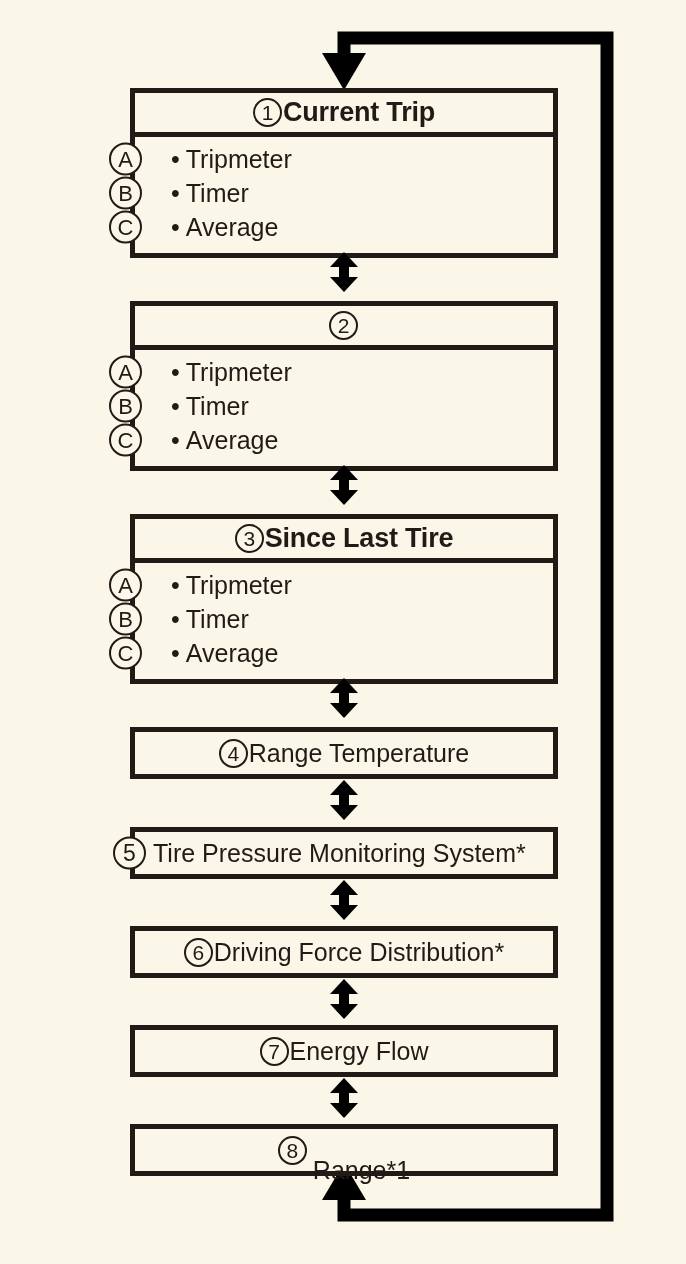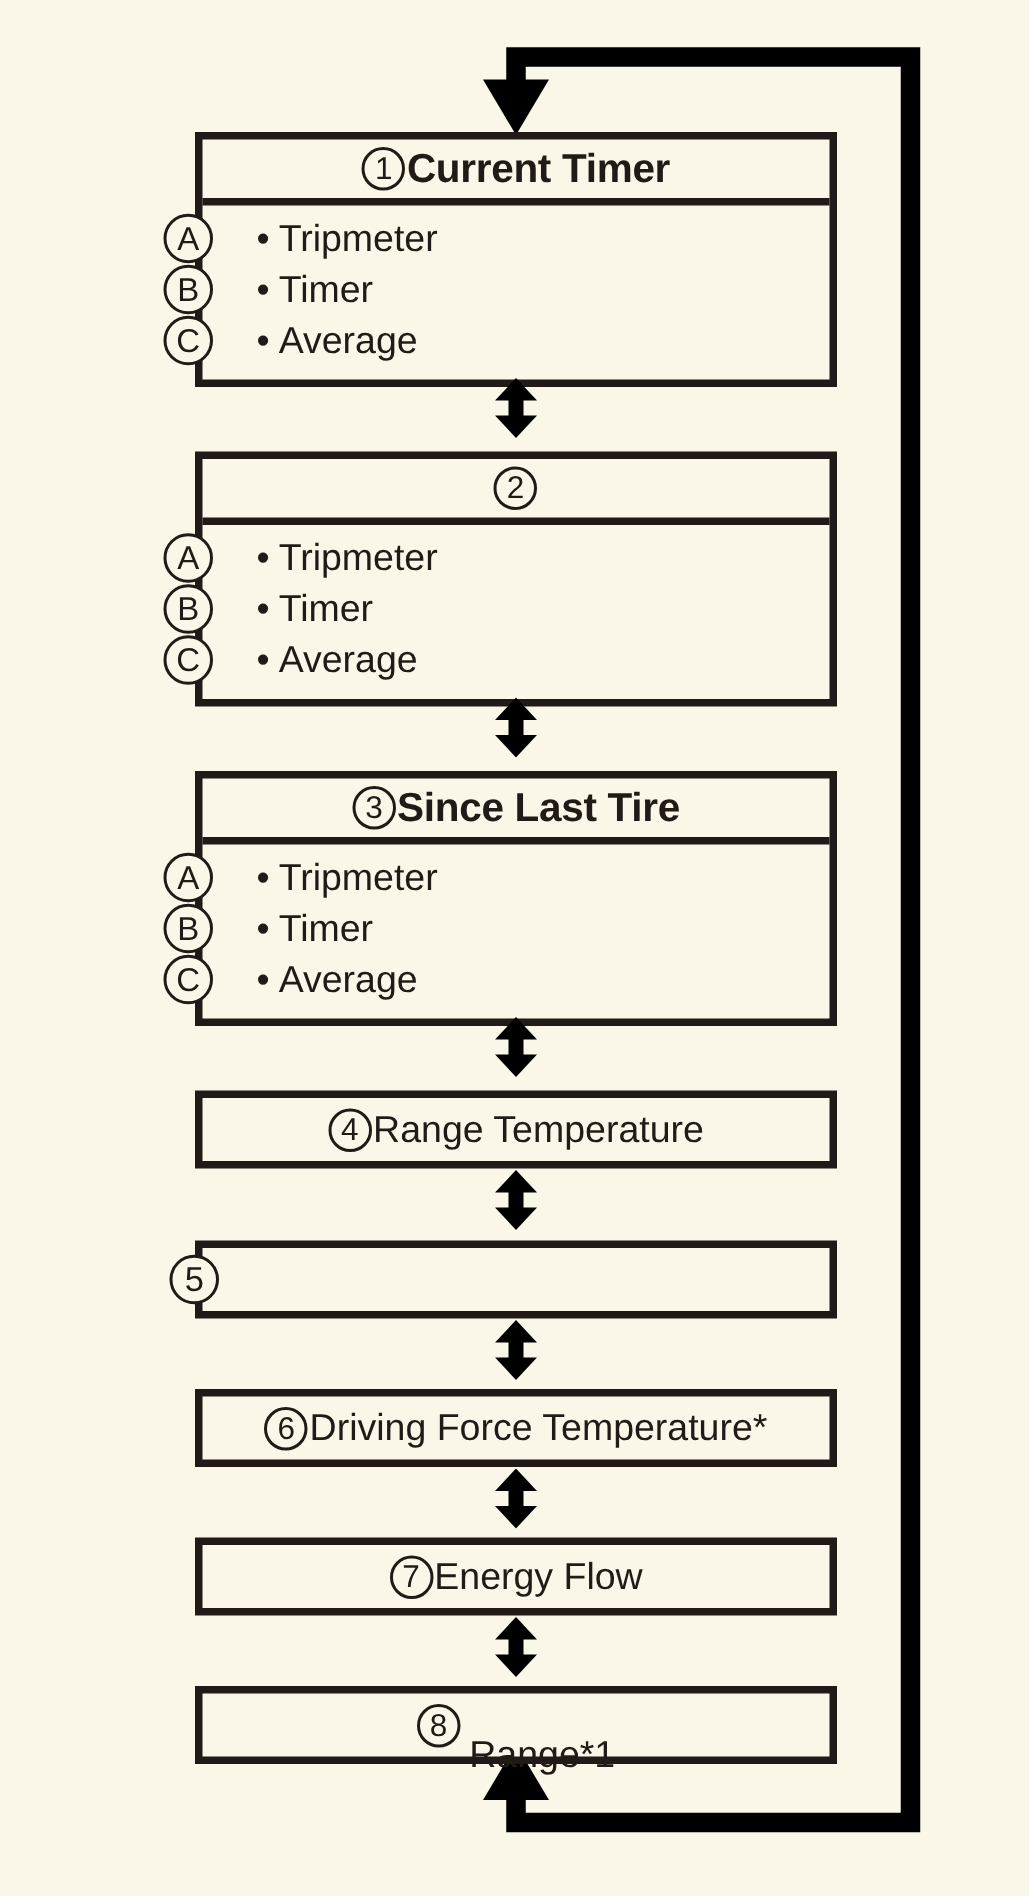--- a/index.html
+++ b/index.html
@@ -148,21 +148,21 @@
     <path d="M 344 1200 L 344 1215 L 607 1215 L 607 38 L 344 38 L 344 60" fill="none" stroke="#000000" stroke-width="13" stroke-linejoin="miter"></path>
 
     <polygon points="344,1163 322,1200 366,1200" fill="#000000"></polygon>
 
     <polygon points="344,90 322,53 366,53" fill="#000000"></polygon>
   </svg>
 
   <div class="node" style="top:88px;">
     <div class="hdr">
       <span class="circ circ-num">1</span>
-      <span>Current Timer</span>
+      <span>Current Trip</span>
     </div>
     <div class="body">
       <div class="row">
         <span class="circ circ-let">A</span>
         <span class="bullet">•</span>
         <span>Tripmeter</span>
       </div>
       <div class="row">
         <span class="circ circ-let">B</span>
         <span class="bullet">•</span>
@@ -250,33 +250,34 @@
 
   <svg class="conn" style="top:780px;height:40px;" viewBox="0 0 34 40">
     <rect x="12" y="8" width="10" height="24" fill="#000"></rect>
     <polygon points="17,0 3,15 31,15" fill="#000"></polygon>
     <polygon points="17,40 3,25 31,25" fill="#000"></polygon>
   </svg>
 
   <div class="node" style="top:827px;">
     <div class="single edge-label">
       <span class="circ circ-edge">5</span>
+      <span>Tire Pressure Monitoring System*</span>
     </div>
   </div>
 
   <svg class="conn" style="top:880px;height:40px;" viewBox="0 0 34 40">
     <rect x="12" y="8" width="10" height="24" fill="#000"></rect>
     <polygon points="17,0 3,15 31,15" fill="#000"></polygon>
     <polygon points="17,40 3,25 31,25" fill="#000"></polygon>
   </svg>
 
   <div class="node" style="top:926px;">
     <div class="single">
       <span class="circ circ-num">6</span>
-      <span>Driving Force Temperature*</span>
+      <span>Driving Force Distribution*</span>
     </div>
   </div>
 
   <svg class="conn" style="top:979px;height:40px;" viewBox="0 0 34 40">
     <rect x="12" y="8" width="10" height="24" fill="#000"></rect>
     <polygon points="17,0 3,15 31,15" fill="#000"></polygon>
     <polygon points="17,40 3,25 31,25" fill="#000"></polygon>
   </svg>
 
   <div class="node" style="top:1025px;">

